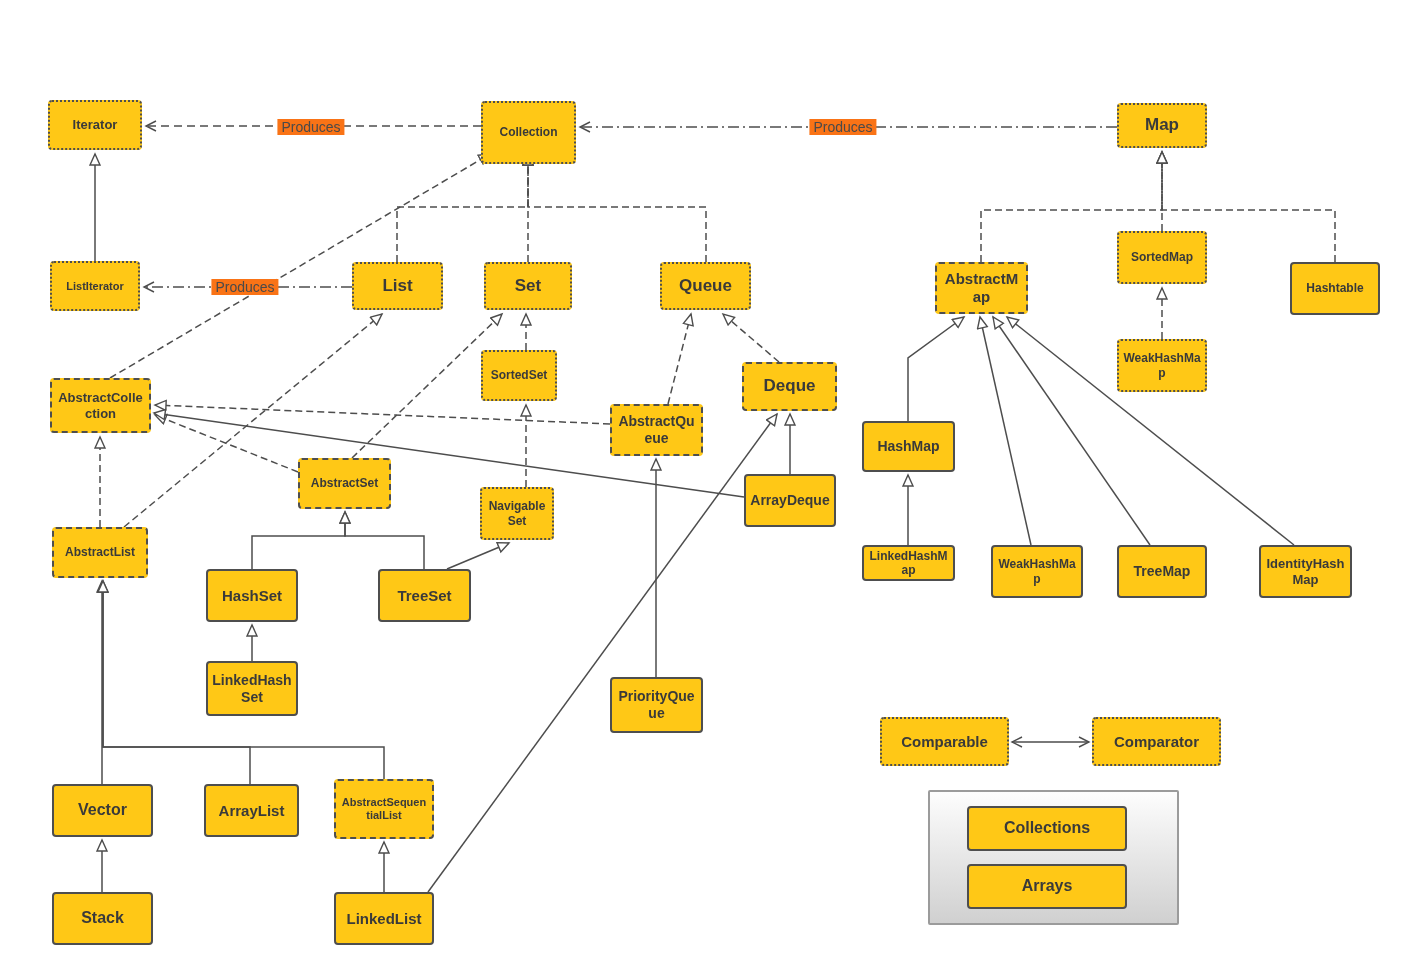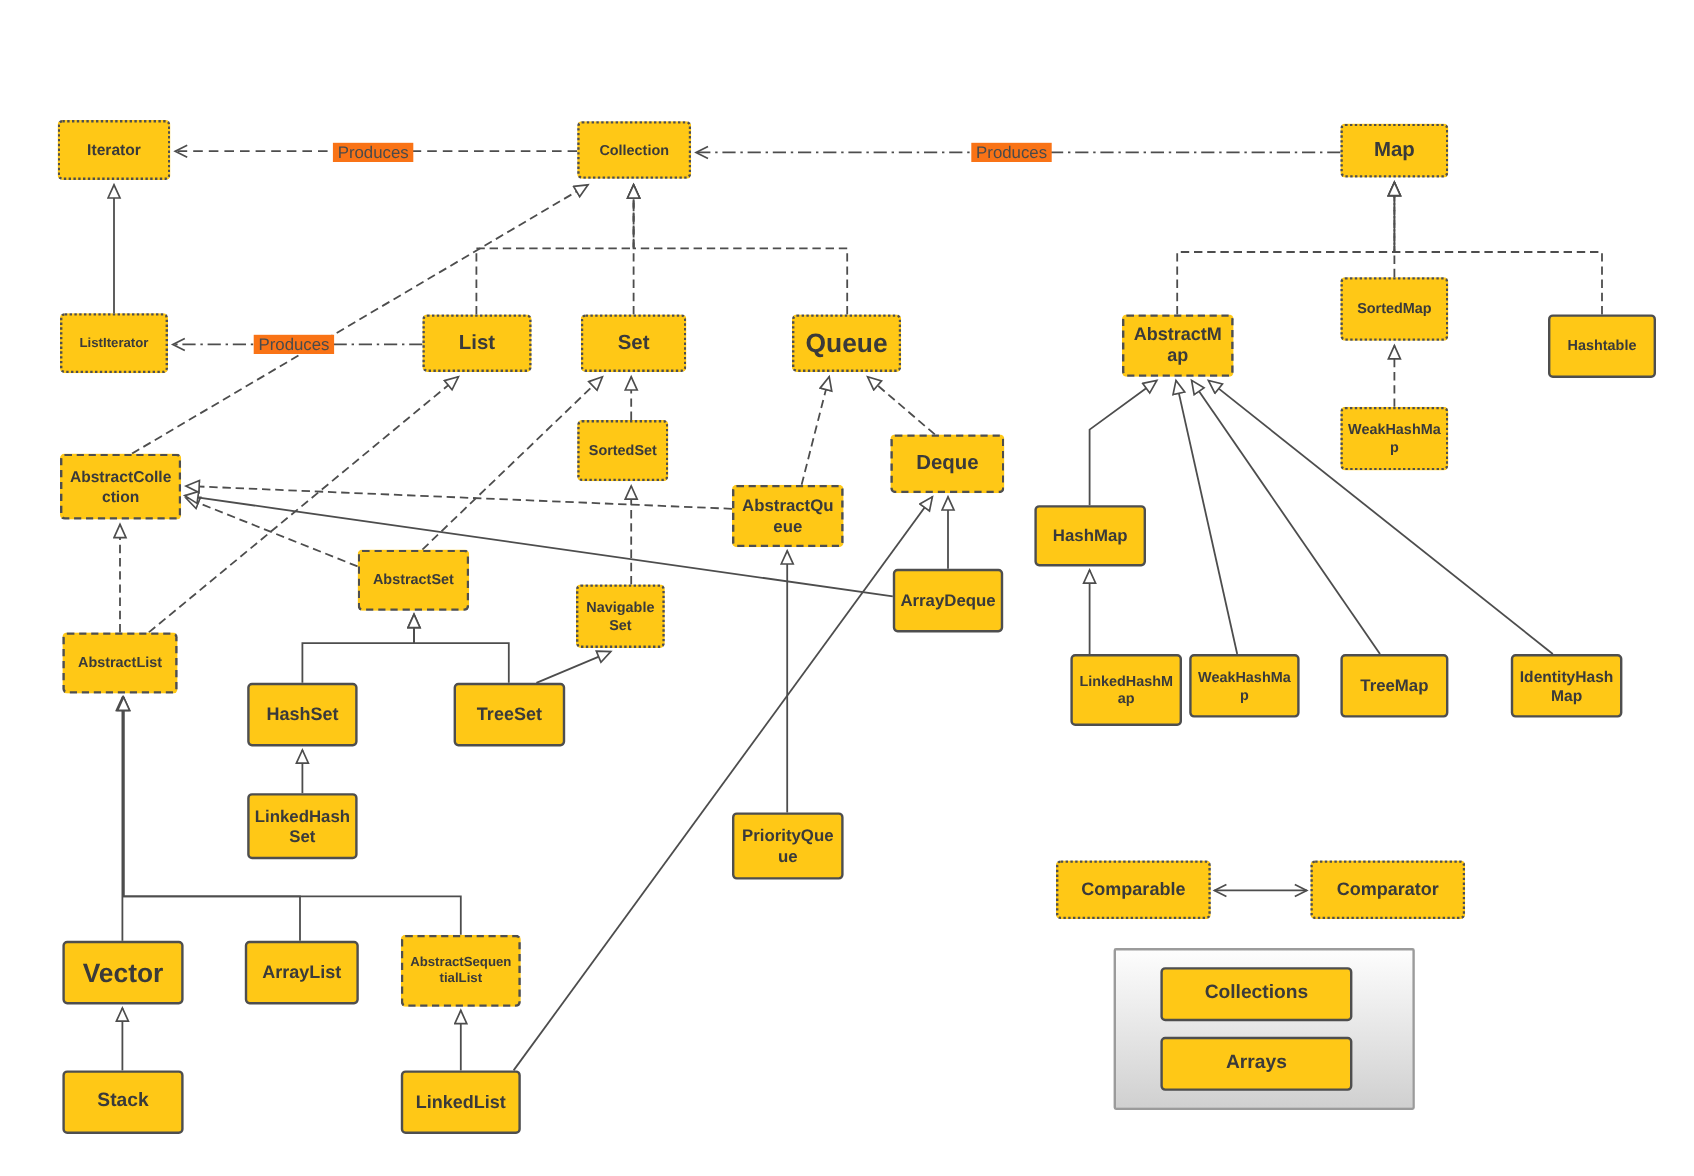--- a/index.html
+++ b/index.html
@@ -102,50 +102,50 @@
       <polyline points="1150,545 993,317" fill="none" stroke="#4d4d4d" stroke-width="1.5" marker-end="url(#tri)"></polyline>
       <polyline points="1294,545 1007,317" fill="none" stroke="#4d4d4d" stroke-width="1.5" marker-end="url(#tri)"></polyline>
       <polyline points="1012,742 1089,742" fill="none" stroke="#4d4d4d" stroke-width="1.5" marker-end="url(#vee)" marker-start="url(#veestart)"></polyline>
     </svg>
 
   <div class="legend-panel"></div>
 
 
   <div id="nodes">
       <div class="node b-dotted" style="left: 48px; top: 100px; width: 94px; height: 50px; font-size: 13px;">Iterator</div>
-      <div class="node b-dotted" style="left: 481px; top: 101px; width: 95px; height: 48px; font-size: 12px; text-align: center;">Collection</div>
+      <div class="node b-dotted" style="left: 481px; top: 101px; width: 95px; height: 63px; font-size: 12px; text-align: center;">Collection</div>
       <div class="node b-dotted" style="left: 1117px; top: 103px; width: 90px; height: 45px; font-size: 17px;">Map</div>
       <div class="node b-dotted" style="left: 50px; top: 261px; width: 90px; height: 50px; font-size: 11px;">ListIterator</div>
       <div class="node b-dotted" style="left: 352px; top: 262px; width: 91px; height: 48px; font-size: 17px;">List</div>
       <div class="node b-dotted" style="left: 484px; top: 262px; width: 88px; height: 48px; font-size: 17px;">Set</div>
-      <div class="node b-dotted" style="left: 660px; top: 262px; width: 91px; height: 48px; font-size: 22px;">Queue</div>
+      <div class="node b-dotted" style="left: 660px; top: 262px; width: 91px; height: 48px; font-size: 17px;">Queue</div>
       <div class="node b-dashed" style="left: 935px; top: 262px; width: 93px; height: 52px; font-size: 15px;">AbstractMap</div>
       <div class="node b-dotted" style="left: 1117px; top: 231px; width: 90px; height: 53px; font-size: 12px;">SortedMap</div>
       <div class="node b-solid" style="left: 1290px; top: 262px; width: 90px; height: 53px; font-size: 12px;">Hashtable</div>
       <div class="node b-dotted" style="left: 481px; top: 350px; width: 76px; height: 51px; font-size: 12px;">SortedSet</div>
       <div class="node b-dashed" style="left: 742px; top: 362px; width: 95px; height: 49px; font-size: 17px;">Deque</div>
       <div class="node b-dashed" style="left: 50px; top: 378px; width: 101px; height: 55px; font-size: 13px;">AbstractCollection</div>
       <div class="node b-dashed" style="left: 610px; top: 404px; width: 93px; height: 52px; font-size: 14px;">AbstractQueue</div>
       <div class="node b-dotted" style="left: 1117px; top: 339px; width: 90px; height: 53px; font-size: 12px;">WeakHashMap</div>
       <div class="node b-solid" style="left: 862px; top: 421px; width: 93px; height: 51px; font-size: 14px;">HashMap</div>
       <div class="node b-dashed" style="left: 298px; top: 458px; width: 93px; height: 51px; font-size: 12px;">AbstractSet</div>
       <div class="node b-solid" style="left: 744px; top: 474px; width: 92px; height: 53px; font-size: 14px;">ArrayDeque</div>
       <div class="node b-dotted" style="left: 480px; top: 487px; width: 74px; height: 53px; font-size: 12px;">NavigableSet</div>
       <div class="node b-dashed" style="left: 52px; top: 527px; width: 96px; height: 51px; font-size: 12px;">AbstractList</div>
-      <div class="node b-solid" style="left: 862px; top: 545px; width: 93px; height: 60px; font-size: 12px; margin-left: 30px;">LinkedHashMap</div>
+      <div class="node b-solid" style="left: 862px; top: 545px; width: 93px; height: 36px; font-size: 12px;">LinkedHashMap</div>
       <div class="node b-solid" style="left: 991px; top: 545px; width: 92px; height: 53px; font-size: 12px;">WeakHashMap</div>
       <div class="node b-solid" style="left: 1117px; top: 545px; width: 90px; height: 53px; font-size: 14px;">TreeMap</div>
       <div class="node b-solid" style="left: 1259px; top: 545px; width: 93px; height: 53px; font-size: 13px;">IdentityHashMap</div>
       <div class="node b-solid" style="left: 206px; top: 569px; width: 92px; height: 53px; font-size: 15px;">HashSet</div>
       <div class="node b-solid" style="left: 378px; top: 569px; width: 93px; height: 53px; font-size: 15px;">TreeSet</div>
       <div class="node b-solid" style="left: 206px; top: 661px; width: 92px; height: 55px; font-size: 14px;">LinkedHashSet</div>
       <div class="node b-solid" style="left: 610px; top: 677px; width: 93px; height: 56px; font-size: 14px;">PriorityQueue</div>
       <div class="node b-dotted" style="left: 880px; top: 717px; width: 129px; height: 49px; font-size: 15px;">Comparable</div>
       <div class="node b-dotted" style="left: 1092px; top: 717px; width: 129px; height: 49px; font-size: 15px;">Comparator</div>
-      <div class="node b-solid" style="left: 52px; top: 784px; width: 101px; height: 53px; font-size: 22px;">Vector</div>
+      <div class="node b-solid" style="left: 52px; top: 784px; width: 101px; height: 53px; font-size: 16px;">Vector</div>
       <div class="node b-solid" style="left: 204px; top: 784px; width: 95px; height: 53px; font-size: 15px;">ArrayList</div>
       <div class="node b-dashed" style="left: 334px; top: 779px; width: 100px; height: 60px; font-size: 11px;">AbstractSequentialList</div>
       <div class="node b-solid" style="left: 52px; top: 892px; width: 101px; height: 53px; font-size: 16px;">Stack</div>
       <div class="node b-solid" style="left: 334px; top: 892px; width: 100px; height: 53px; font-size: 15px;">LinkedList</div>
       <div class="node b-solid" style="left: 967px; top: 806px; width: 160px; height: 45px; font-size: 16px;">Collections</div>
       <div class="node b-solid" style="left: 967px; top: 864px; width: 160px; height: 45px; font-size: 16px;">Arrays</div>
     </div>
   <div id="labels">
       <div class="edge-label" style="left: 311px; top: 127px;">Produces</div>
       <div class="edge-label" style="left: 843px; top: 127px;">Produces</div>

